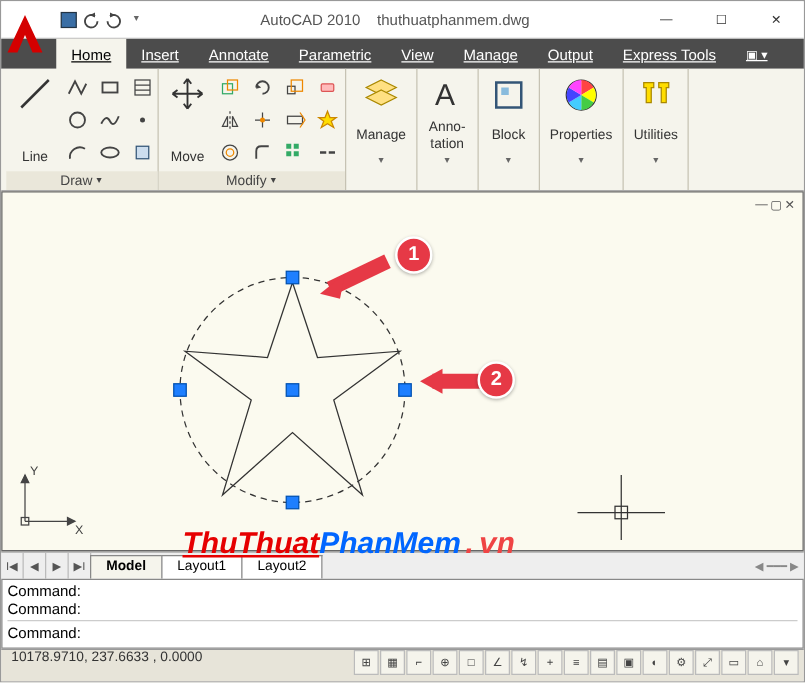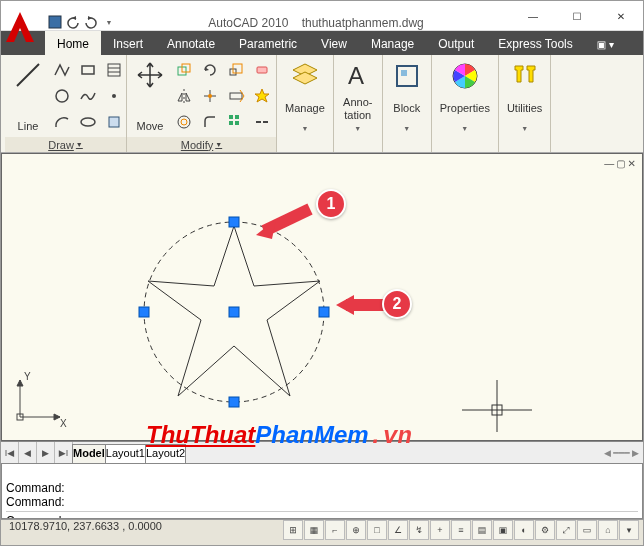--- a/index.html
+++ b/index.html
@@ -1,61 +1,61 @@
 <!DOCTYPE html>
 <html><head>
 <meta charset="utf-8">
 <style>
   * { box-sizing: border-box; margin: 0; padding: 0; font-family: "Segoe UI", Tahoma, sans-serif; }
   body { width: 644px; height: 546px; background: #fff; overflow: hidden; position: relative; }
   .window { border: 1px solid #999; width: 644px; height: 546px; display: flex; flex-direction: column; background: #f0f0f0; }
 
   
-  .titlebar { height: 30px; display: flex; align-items: flex-end; background: #fff; border-bottom: 1px solid #ddd; }
+  .titlebar { height: 30px; display: flex; align-items: center; background: #fff; border-bottom: 1px solid #ddd; }
   .qat { display: flex; gap: 2px; padding: 0 4px; }
   .qat-btn { width: 16px; height: 16px; display: flex; align-items: center; justify-content: center; }
   .title-text { flex: 1; text-align: center; font-size: 12px; color: #555; }
   .winctrl { display: flex; }
   .winctrl-btn { width: 44px; height: 28px; display: flex; align-items: center; justify-content: center; font-size: 10px; color: #333; }
 
   
   .applogo { position: absolute; top: 10px; left: 4px; z-index: 10; }
 
   
   .tabs { height: 24px; background: #4c4c4c; display: flex; align-items: stretch; font-size: 12px; padding-left: 44px; }
-  .tab { padding: 13px 12px; color: #fff; display: flex; align-items: center; }
+  .tab { padding: 13px 12px; color: #fff; display: flex; align-items: center; text-decoration: underline; }
   .tab.active { background: #f5f4ec; color: #000; }
 
   
   .ribbon { background: #f5f4ec; height: 98px; display: flex; border-bottom: 1px solid #aaa; padding-left: 4px; }
   .panel { border-right: 1px solid #c6c2b3; display: flex; flex-direction: column; position: relative; }
   .panel-body { display: flex; flex: 1; align-items: flex-start; padding: 3px 4px; gap: 3px; }
-  .panel-footer { height: 18px; text-align: center; font-size: 11px; color: #444; display: flex; align-items: center; justify-content: center; background: #eae7da; text-decoration: underline; }
+  .panel-footer { height: 18px; text-align: center; font-size: 11px; color: #444; display: flex; align-items: center; justify-content: center; background: #eae7da; }
   .panel-footer .dd { margin-left: 2px; font-size: 7px; }
   .bigbtn { display: flex; flex-direction: column; align-items: center; justify-content: space-between; height: 76px; padding: 2px 4px; gap: 2px; }
   .bigbtn .lbl { font-size: 11px; color: #333; text-align: center; line-height: 1.1; }
   .grid-btns { display: grid; grid-auto-rows: 24px; grid-auto-flow: column; gap: 2px; }
   .grid-btns .cell { width: 24px; height: 24px; display: flex; align-items: center; justify-content: center; }
   .draw-grid { grid-template-rows: repeat(3, 24px); }
   .modify-grid { grid-template-rows: repeat(3, 24px); }
 
   
   .workspace { flex: 1; position: relative; background: #fbfaef; border: 1px solid #666; margin: 0; }
   .view-ctrl { position: absolute; top: 4px; right: 6px; font-size: 10px; color: #555; display: flex; gap: 2px; }
 
   
   .modeltabs { height: 22px; display: flex; align-items: stretch; background: #eee; border-top: 1px solid #888; font-size: 11px; }
   .nav-arrows { display: flex; }
   .nav-arrows span { width: 18px; display: flex; align-items: center; justify-content: center; color: #555; font-size: 9px; border-right: 1px solid #bbb; }
-  .mt { padding: 2px 0; border: 1px solid #888; border-bottom: none; background: #fff; margin-top: 2px; margin-left: -1px; }
+  .mt { padding: 2px 12px; border: 1px solid #888; border-bottom: none; background: #fff; margin-top: 2px; margin-left: -1px; }
   .mt.active { background: #f5f4ec; font-weight: bold; }
   .hscroll { flex: 1; display: flex; align-items: center; justify-content: flex-end; padding-right: 4px; color: #888; font-size: 9px; }
 
   
-  .cmdwin { height: 56px; background: #fff; border: 1px solid #888; font-family: "Consolas", monospace; font-size: 12px; color: #000; padding: 17px 4px; overflow: hidden; position: relative; }
+  .cmdwin { height: 56px; background: #fff; border: 1px solid #888; font-family: "Consolas", monospace; font-size: 12px; color: #000; padding: 2px 4px; overflow: hidden; position: relative; }
   .cmdwin div { white-space: nowrap; }
 
   
   .statusbar { height: 26px; background: #e7e4d9; border-top: 1px solid #999; display: flex; align-items: flex-start; font-size: 11px; padding: 0 4px; gap: 2px; }
   .coords { padding: 0 4px; color: #333; }
   .status-btns { display: flex; gap: 1px; margin-left: auto; }
   .status-btn { width: 20px; height: 20px; display: flex; align-items: center; justify-content: center; background: #f5f4ec; border: 1px solid #bbb; font-size: 9px; color: #444; }
 
   
   .watermark { position: absolute; left: 146px; top: 421px; font-size: 24px; font-weight: 800; font-style: italic; z-index: 20; pointer-events: none; }

